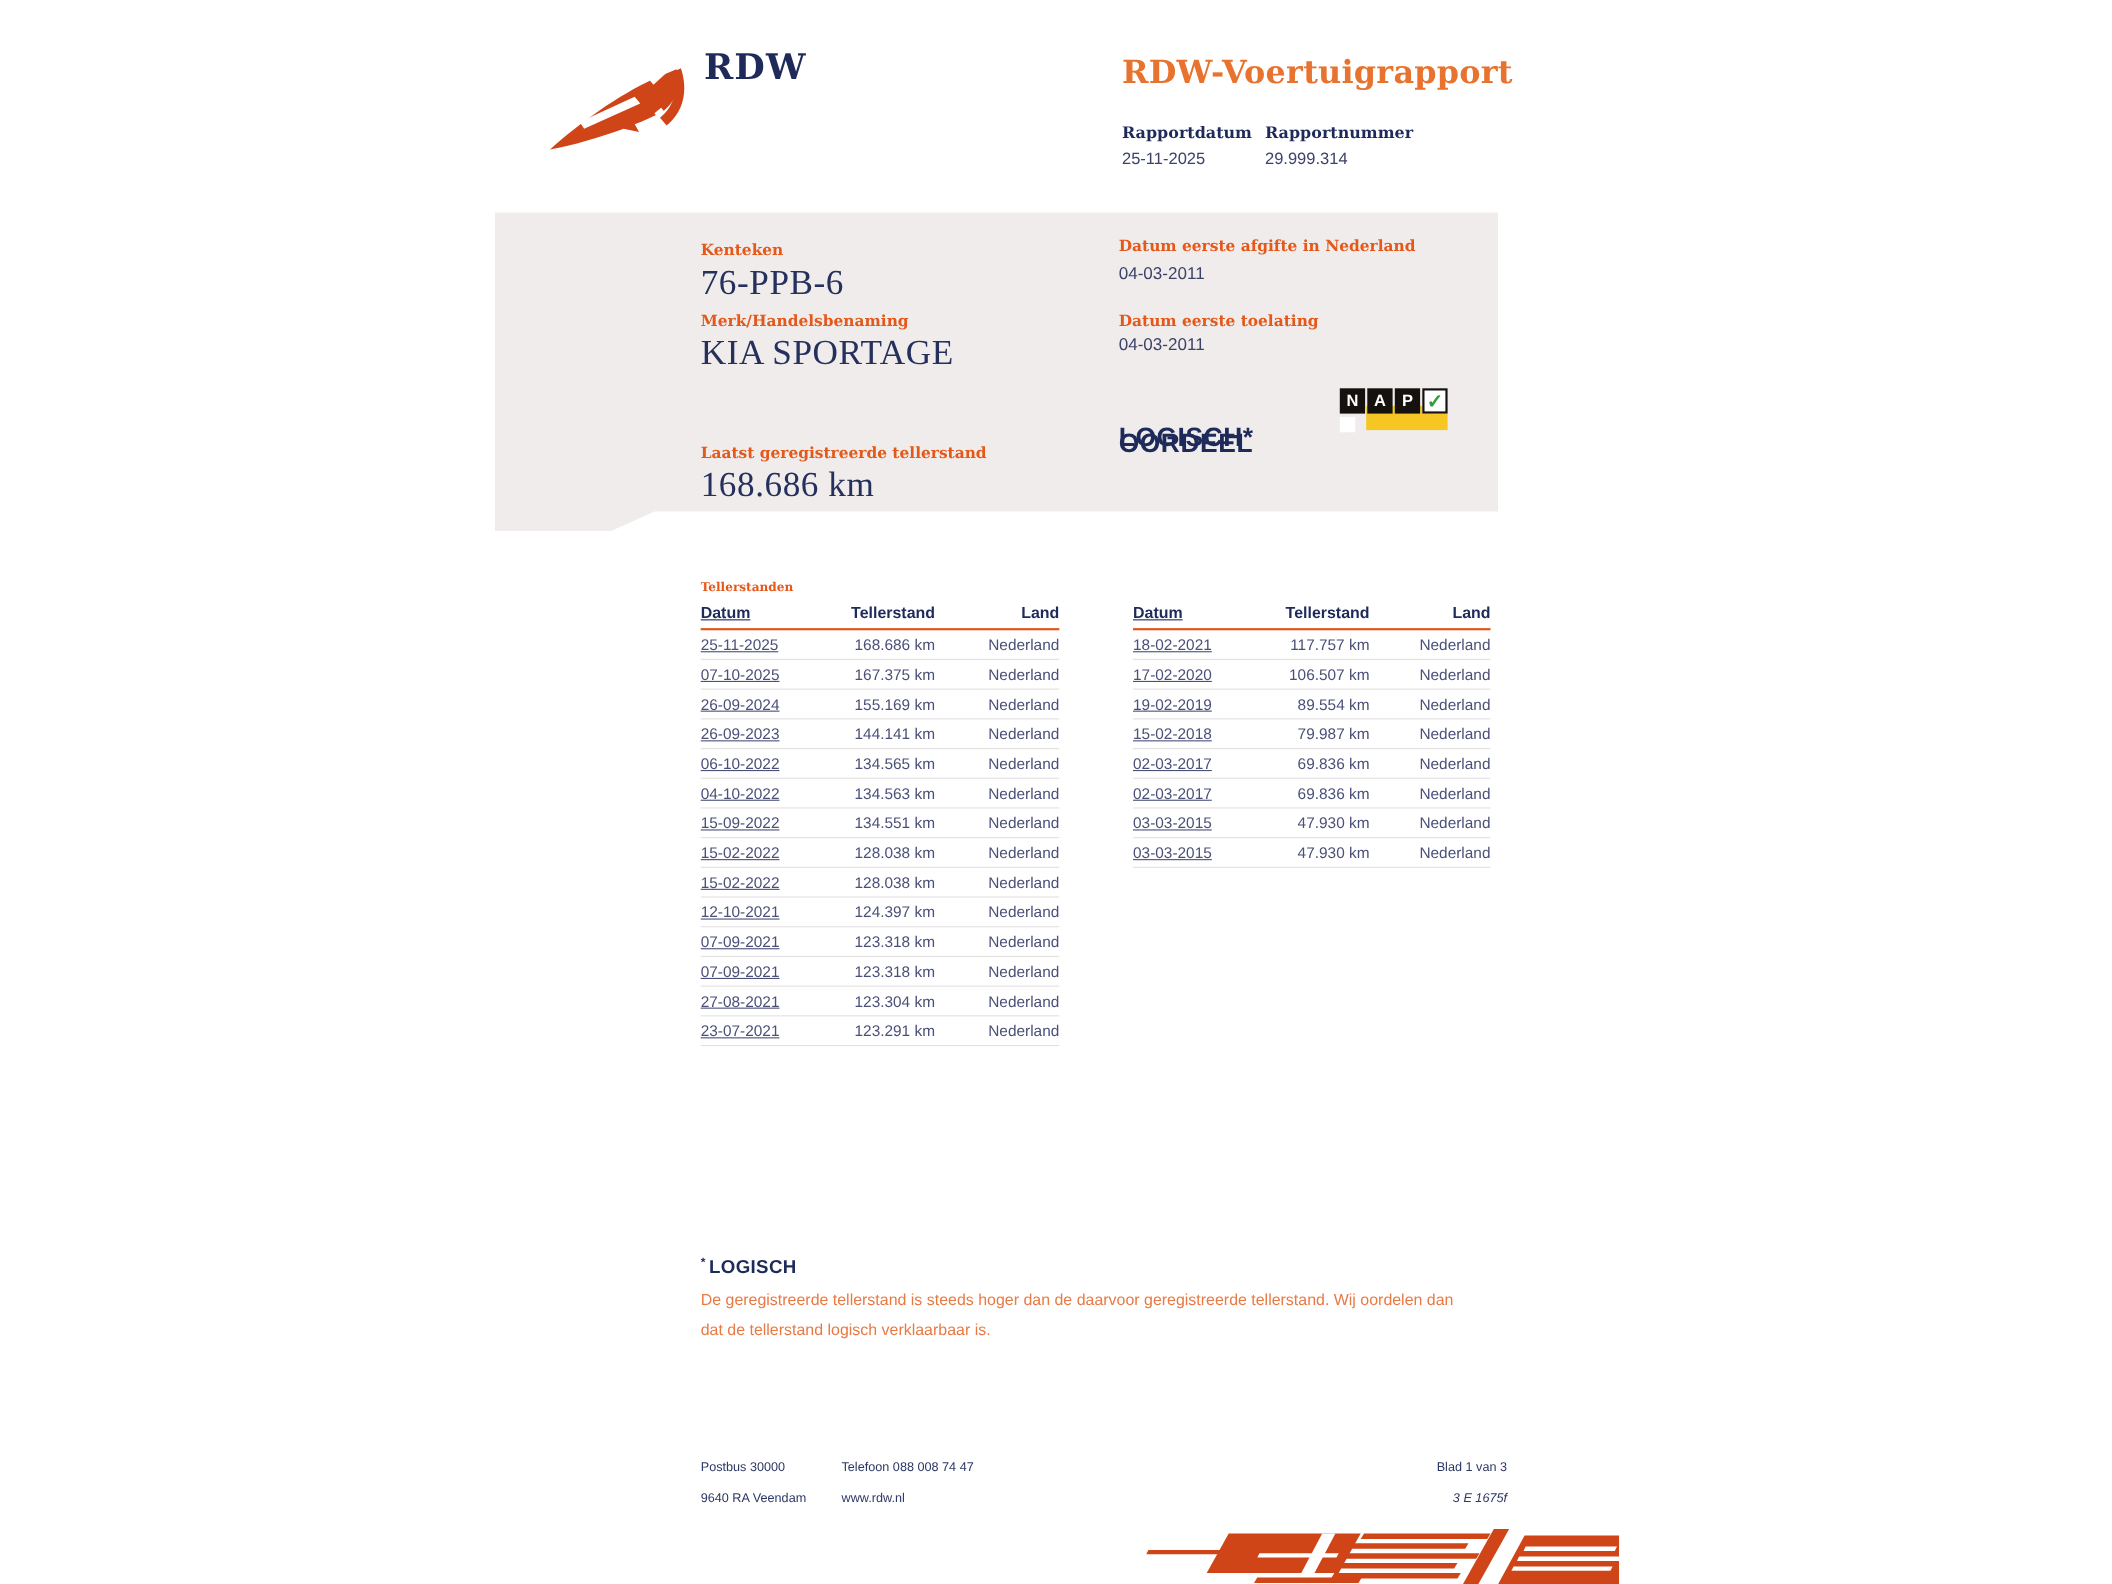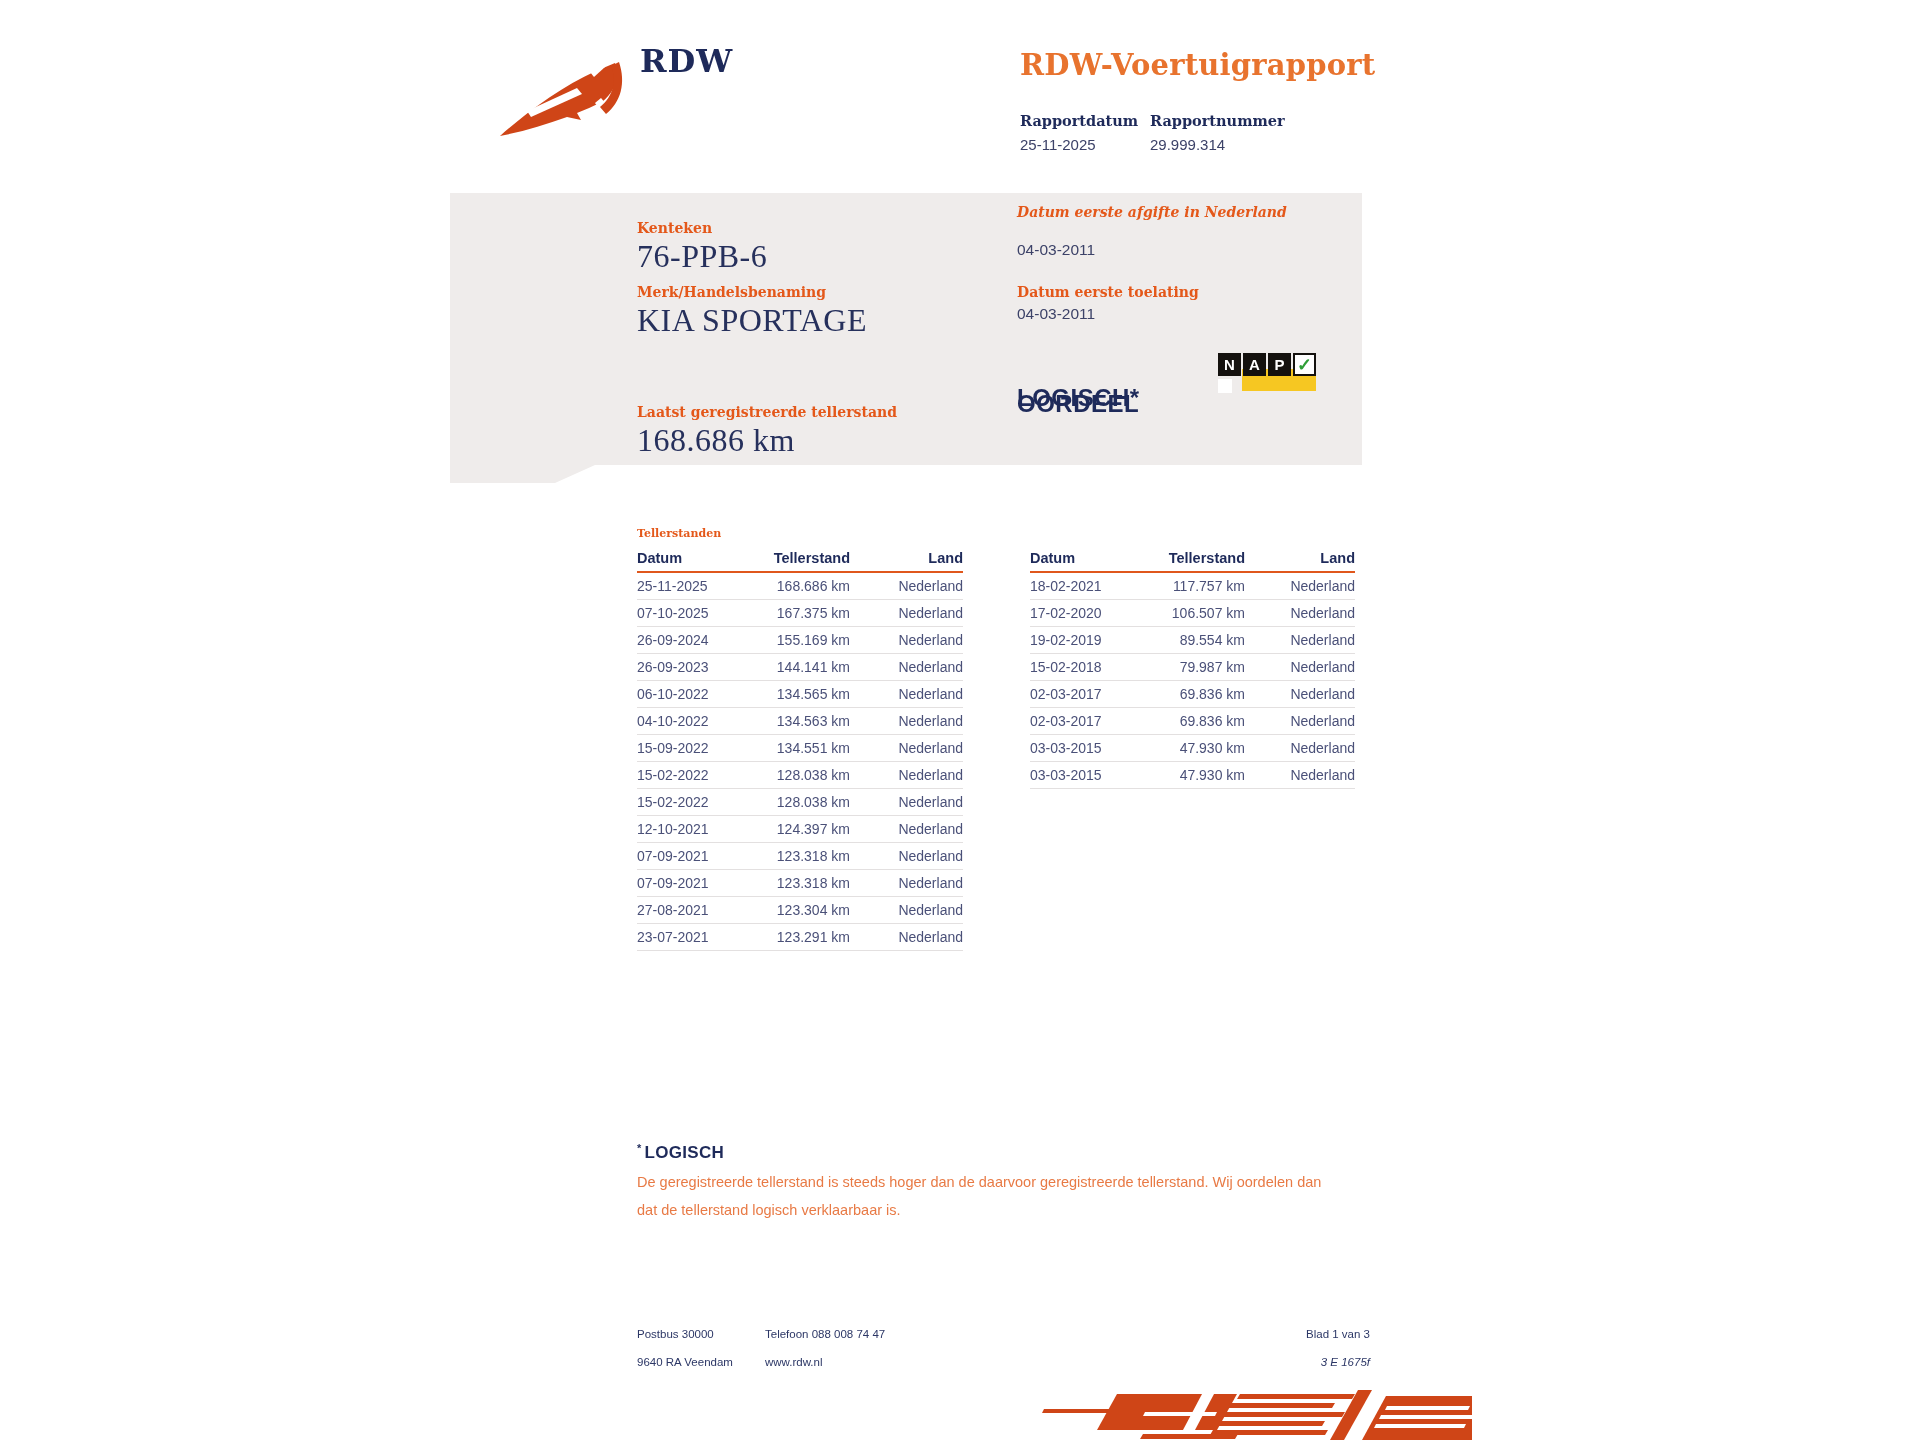--- a/index.html
+++ b/index.html
@@ -75,21 +75,21 @@
     font-size:11px; color:#e4581a;
   }
   .mi-table { position:absolute; top:550px; font-size:14px; color:#4a5078; }
   .mi-table.left  { left:637px;  width:326px; }
   .mi-table.right { left:1030px; width:325px; }
   .mi-thead {
     display:flex; font-weight:bold; font-size:14.5px; color:#1e2a5a;
     padding-bottom:5px; border-bottom:2px solid #e0571c;
   }
   .mi-row { display:flex; padding:5px 0 5px; border-bottom:1px solid #e3e0e0; }
-  .col-datum { width:115px; text-align:left; }
+  .col-datum { width:115px; text-align:left;text-decoration:underline; }
   .mi-table.left  .col-tell { width:98px;  text-align:right; }
   .mi-table.left  .col-land { width:113px; text-align:right; }
   .mi-table.right .col-tell { width:100px; text-align:right; }
   .mi-table.right .col-land { width:110px; text-align:right; }
 
   
   .footnote-title {
     position:absolute; left:637px; top:1142px;
     font-weight:bold; font-size:17px; color:#1e2a5a; letter-spacing:0.3px;
   }
@@ -137,21 +137,21 @@
 
   <div class="panel-label" style="left:637px; top:220px;">Kenteken</div>
   <div class="panel-value-serif" style="left:637px; top:238px;">76-PPB-6</div>
 
   <div class="panel-label" style="left:637px; top:284px;">Merk/Handelsbenaming</div>
   <div class="panel-value-serif" style="left:637px; top:302px;">KIA SPORTAGE</div>
 
   <div class="panel-label" style="left:637px; top:404px;">Laatst geregistreerde tellerstand</div>
   <div class="panel-value-serif" style="left:637px; top:422px;">168.686 km</div>
 
-  <div class="panel-label" style="left:1017px; top:204px;font-style:italic;">Datum eerste afgifte in Nederland</div>
+  <div class="panel-label" style="left:1017px; top:216px;">Datum eerste afgifte in Nederland</div>
   <div class="panel-value-sans" style="left:1017px; top:241px;">04-03-2011</div>
 
   <div class="panel-label" style="left:1017px; top:284px;">Datum eerste toelating</div>
   <div class="panel-value-sans" style="left:1017px; top:305px;">04-03-2011</div>
 
   <div class="oordeel" style="top:352px;margin-top:32px;">LOGISCH*</div>
   <div class="oordeel" style="top:390px;">OORDEEL</div>
 
   <div class="nap-logo">
     <div class="nap-yellow"></div>

